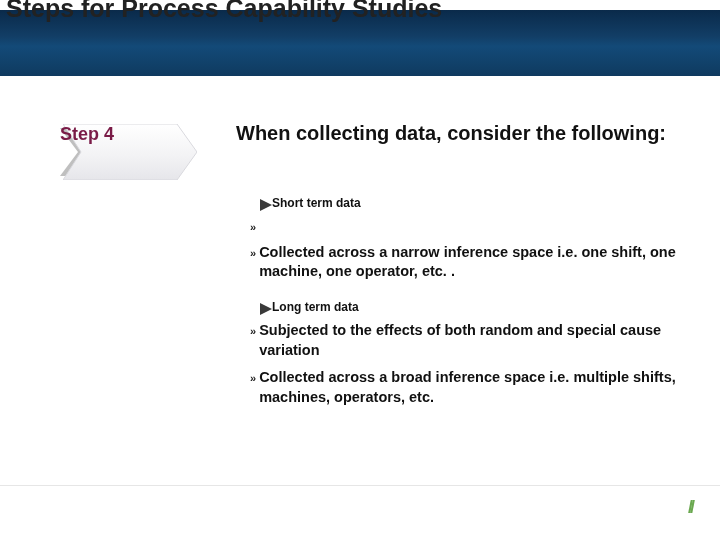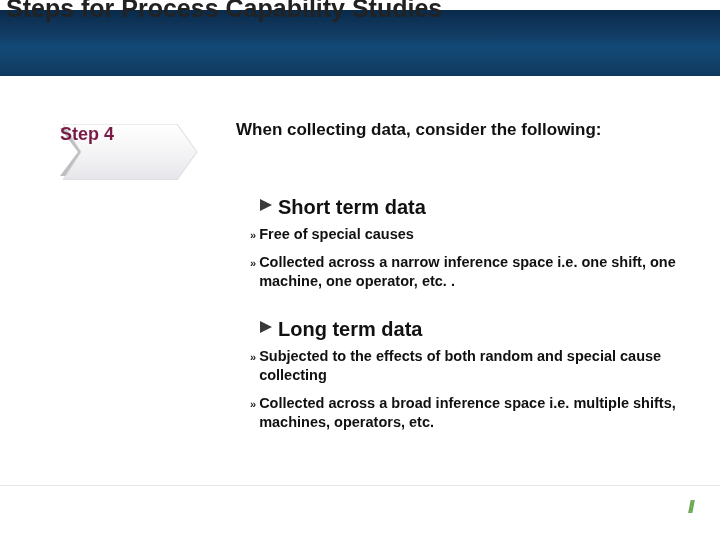--- a/index.html
+++ b/index.html
@@ -24,37 +24,37 @@
   .chev-front {
     position: absolute; left: 3px; top: 0; width: 134px; height: 56px;
     display: flex; align-items: center; justify-content: center;
   }
   .chev-label {
     position: relative; z-index: 3; color: #7a1b47; font-weight: bold; font-size: 18px;
   }
 
   .body-area {
     position: absolute; left: 236px; top: 116px; width: 440px;
-    color: #111; font-size: 17px; font-weight: bold; line-height: 1.7;
+    color: #111; font-size: 20px; font-weight: bold; line-height: 1.7;
   }
 
   .bullets {
     position: absolute; left: 236px; top: 190px; width: 440px;
   }
   .lvl1 {
-    display: flex; align-items: flex-start; gap: 6px; margin: 6px 0 6px 24px;
-    font-size: 20px; font-weight: bold; color: #111;
+    display: flex; align-items: flex-start; margin: 6px 0 6px 24px;
+    font-size: 12px; font-weight: bold; color: #111;
   }
   .lvl2 {
     display: flex; align-items: flex-start; gap: 6px; margin: 6px 0 8px 14px;
     font-size: 14.5px; font-weight: bold; color: #111; line-height: 1.35;
   }
   .tri-icon { flex: 0 0 auto; margin-top: 3px; }
   .dbl-icon { flex: 0 0 auto; margin-top: 3px; font-size: 11px; letter-spacing: -3px; color: #222; }
-  .long-term-wrap { margin-top: 26px; text-align: center; }
+  .long-term-wrap { margin-top: 18px; text-align: center; }
 
   .logo-area {
     position: absolute; right: 26px; bottom: 18px; width: 140px; height: 30px;
     display: flex; align-items: center; justify-content: flex-end;
   }
   .logo-text {
     font-family: Arial, Helvetica, sans-serif; font-weight: bold; font-size: 22px;
     color: #0d3b66; letter-spacing: 1px; display: flex; align-items: center; gap: 2px;
   }
   .logo-slashes { color: #6aa84f; font-size: 18px; letter-spacing: -3px; margin-right: 2px; }
@@ -96,37 +96,36 @@
 
     <div class="lvl1">
       <svg class="tri-icon" width="12" height="12" viewBox="0 0 12 12">
         <polygon points="0,0 12,6 0,12" fill="#3a3a3a"></polygon>
       </svg>
       <span>Short term data</span>
     </div>
 
     <div class="lvl2">
       <span class="dbl-icon">»</span>
-      <span>Free of special causes</span>
     </div>
     <div class="lvl2">
       <span class="dbl-icon">»</span>
       <span>Collected across a narrow inference space i.e. one shift, one machine, one operator, etc. .</span>
     </div>
 
     <div class="lvl1 long-term-wrap">
       <svg class="tri-icon" width="12" height="12" viewBox="0 0 12 12">
         <polygon points="0,0 12,6 0,12" fill="#3a3a3a"></polygon>
       </svg>
       <span>Long term data</span>
     </div>
 
     <div class="lvl2">
       <span class="dbl-icon">»</span>
-      <span>Subjected to the effects of both random and special cause collecting</span>
+      <span>Subjected to the effects of both random and special cause variation</span>
     </div>
     <div class="lvl2">
       <span class="dbl-icon">»</span>
       <span>Collected across a broad inference space i.e. multiple shifts, machines, operators, etc.</span>
     </div>
 
   </div>
 
   <div class="footer-line"></div>
 

